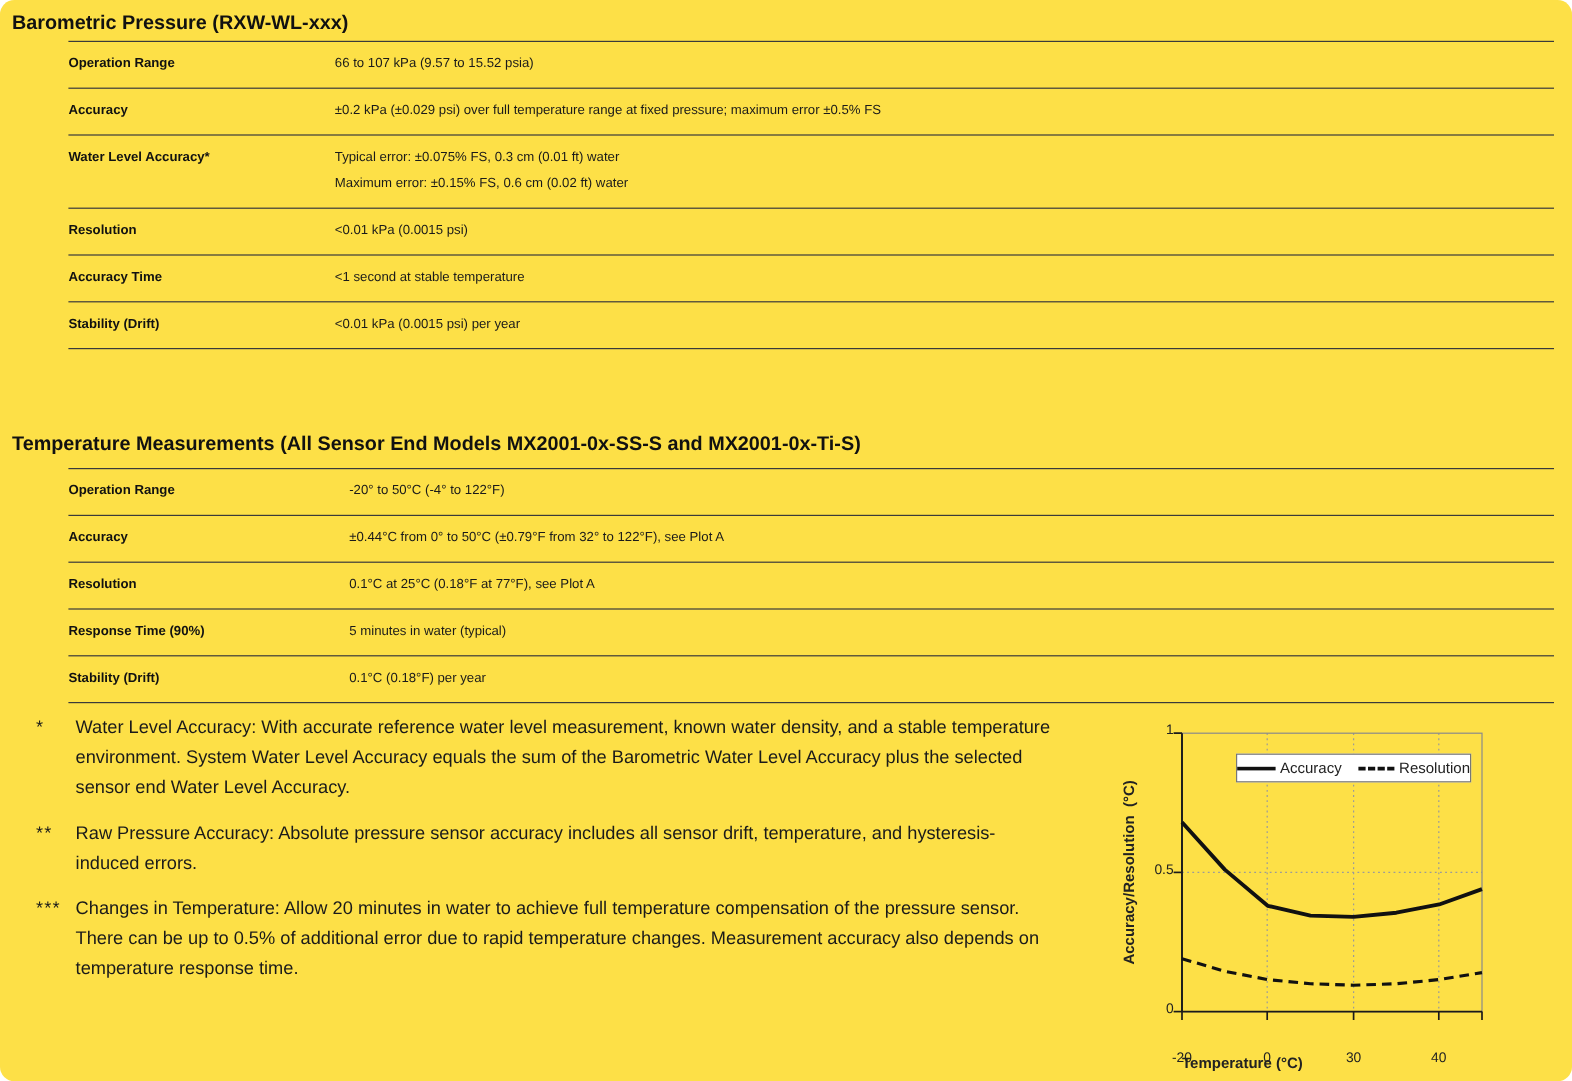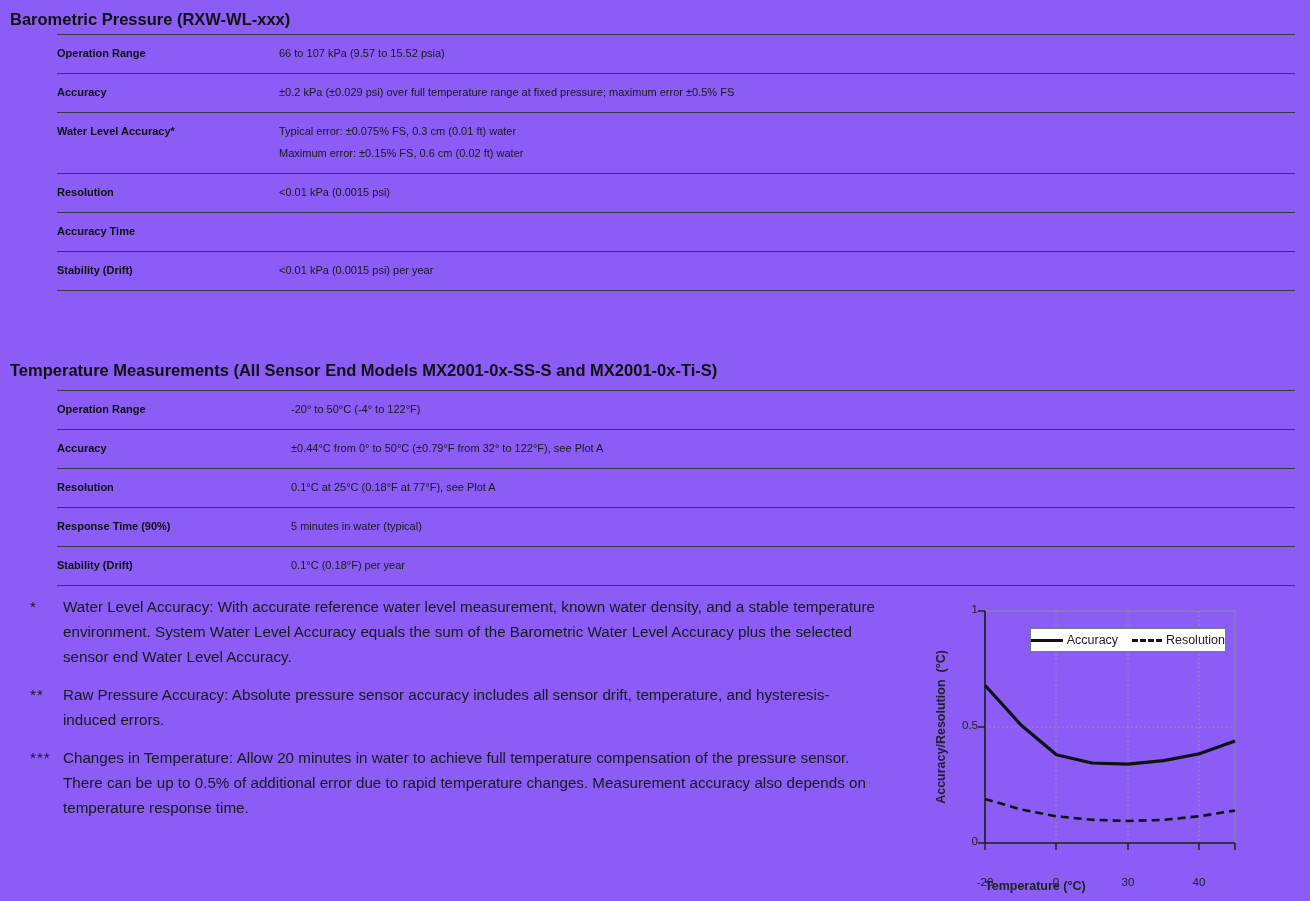--- a/index.html
+++ b/index.html
@@ -4,21 +4,21 @@
 <style>
   * { box-sizing: border-box; margin: 0; padding: 0; }
   html, body { background: #ffffff; }
   body {
     width: 1310px; height: 901px;
     font-family: "Liberation Sans", sans-serif;
     color: #1a1a1a;
     position: relative;
     overflow: hidden;
   }
-  .page { position: absolute; inset: 0; background: #8b5cf6; }
+  .page { position: absolute; inset: 0; background: #fde047; border-radius: 12px; }
 
   .section-title {
     position: absolute; left: 10px;
     font-size: 16.5px; font-weight: 700; color: #111;
     white-space: nowrap;
   }
   #title1 { top: 10px; }
   #title2 { top: 361px; }
 
   .spec-table {
@@ -109,20 +109,21 @@
       <div class="spec-label">Water Level Accuracy*</div>
       <div class="spec-value">Typical error: ±0.075% FS, 0.3 cm (0.01 ft) water
 Maximum error: ±0.15% FS, 0.6 cm (0.02 ft) water</div>
     </div>
     <div class="spec-row">
       <div class="spec-label">Resolution</div>
       <div class="spec-value">&lt;0.01 kPa (0.0015 psi)</div>
     </div>
     <div class="spec-row">
       <div class="spec-label">Accuracy Time</div>
+      <div class="spec-value">&lt;1 second at stable temperature</div>
     </div>
     <div class="spec-row">
       <div class="spec-label">Stability (Drift)</div>
       <div class="spec-value">&lt;0.01 kPa (0.0015 psi) per year</div>
     </div>
   </div>
 
   <div class="section-title" id="title2">Temperature Measurements (All Sensor End Models MX2001-0x-SS-S and MX2001-0x-Ti-S)</div>
   <div class="spec-table" id="table2">
     <div class="spec-row">

